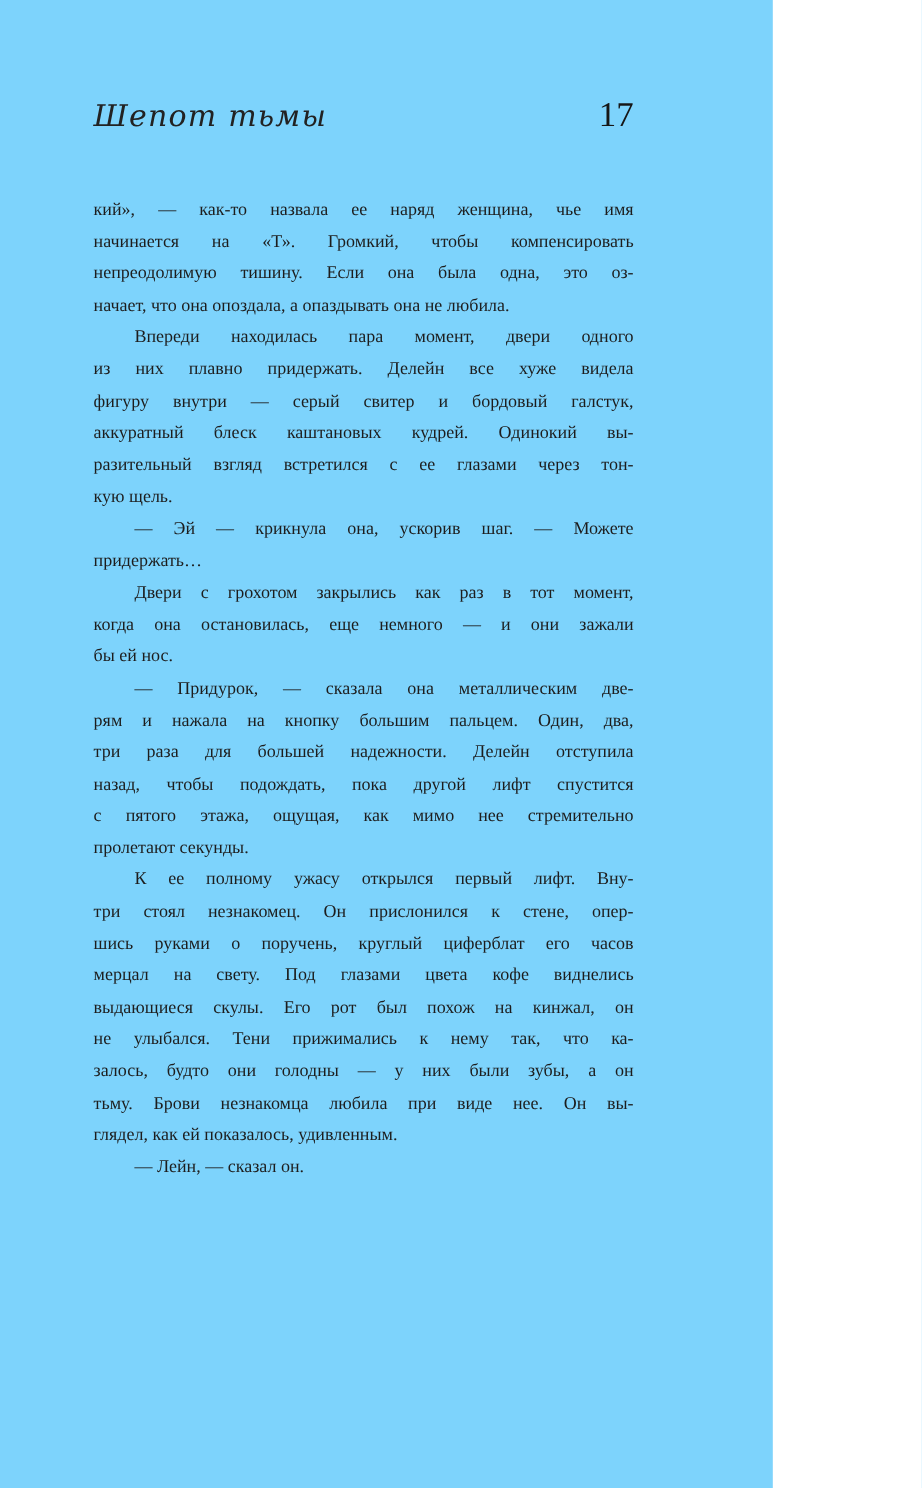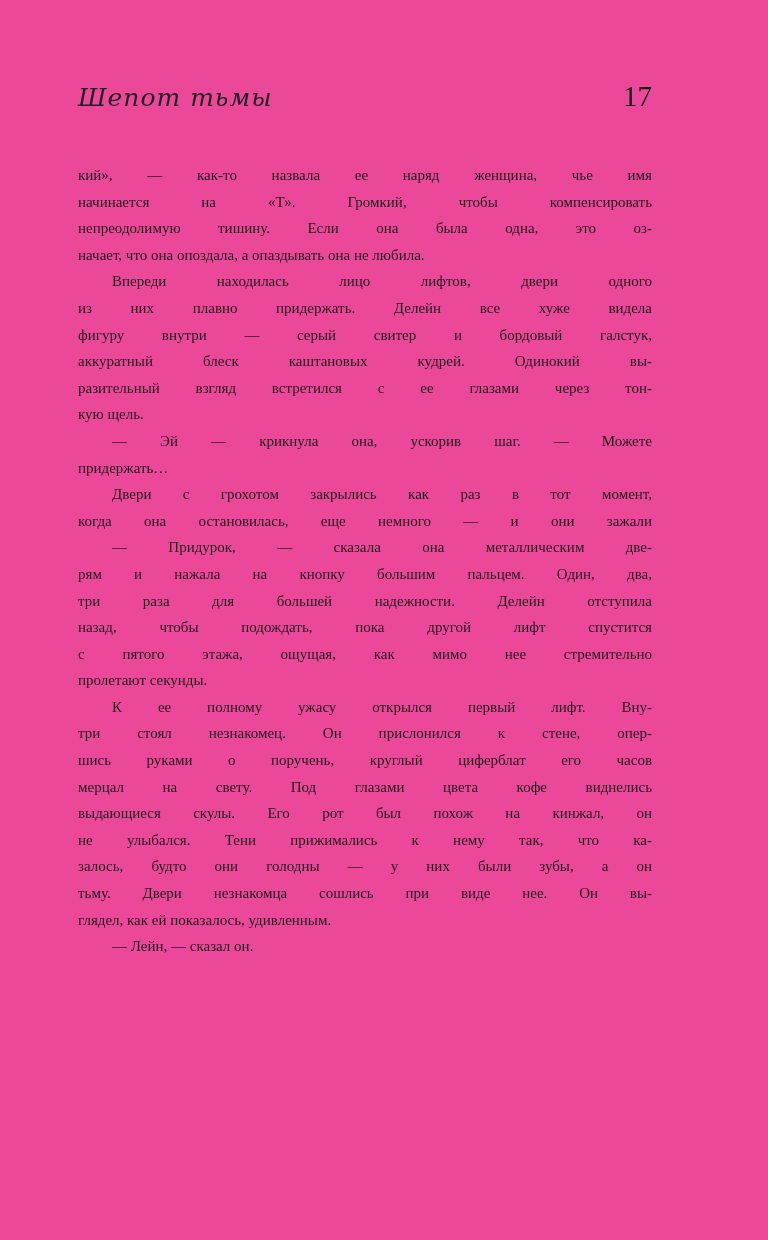--- a/index.html
+++ b/index.html
@@ -2,23 +2,23 @@
 <html><head>
 <meta charset="utf-8">
 <style>
   html, body {
     margin: 0;
     padding: 0;
     background: #ffffff;
   }
   .page {
     position: relative;
-    width: 768px;
+    width: 644px;
     height: 1240px;
-    background: #ec4899;
+    background: #7dd3fc;
     font-family: "Liberation Serif", "DejaVu Serif", serif;
     color: #1d1d1d;
     overflow: hidden;
   }
   .running-header {
     position: absolute;
     left: 78px;
     right: 116px;
     top: 80px;
     display: flex;
@@ -70,51 +70,52 @@
     <span class="page-number">17</span>
   </div>
   <div class="body-text" id="body-text">
       <div class="para">
         <div class="line">кий», — как-то назвала ее наряд женщина, чье имя</div>
         <div class="line">начинается на «Т». Громкий, чтобы компенсировать</div>
         <div class="line">непреодолимую тишину. Если она была одна, это оз-</div>
         <div class="line last">начает, что она опоздала, а опаздывать она не любила.</div>
       </div>
       <div class="para">
-        <div class="line indent">Впереди находилась лицо лифтов, двери одного</div>
+        <div class="line indent">Впереди находилась пара момент, двери одного</div>
         <div class="line">из них плавно придержать. Делейн все хуже видела</div>
         <div class="line">фигуру внутри — серый свитер и бордовый галстук,</div>
         <div class="line">аккуратный блеск каштановых кудрей. Одинокий вы-</div>
         <div class="line">разительный взгляд встретился с ее глазами через тон-</div>
         <div class="line last">кую щель.</div>
       </div>
       <div class="para">
         <div class="line indent">— Эй — крикнула она, ускорив шаг. — Можете</div>
         <div class="line last">придержать…</div>
       </div>
       <div class="para">
         <div class="line indent">Двери с грохотом закрылись как раз в тот момент,</div>
         <div class="line">когда она остановилась, еще немного — и они зажали</div>
+        <div class="line last">бы ей нос.</div>
       </div>
       <div class="para">
         <div class="line indent">— Придурок, — сказала она металлическим две-</div>
         <div class="line">рям и нажала на кнопку большим пальцем. Один, два,</div>
         <div class="line">три раза для большей надежности. Делейн отступила</div>
         <div class="line">назад, чтобы подождать, пока другой лифт спустится</div>
         <div class="line">с пятого этажа, ощущая, как мимо нее стремительно</div>
         <div class="line last">пролетают секунды.</div>
       </div>
       <div class="para">
         <div class="line indent">К ее полному ужасу открылся первый лифт. Вну-</div>
         <div class="line">три стоял незнакомец. Он прислонился к стене, опер-</div>
         <div class="line">шись руками о поручень, круглый циферблат его часов</div>
         <div class="line">мерцал на свету. Под глазами цвета кофе виднелись</div>
         <div class="line">выдающиеся скулы. Его рот был похож на кинжал, он</div>
         <div class="line">не улыбался. Тени прижимались к нему так, что ка-</div>
         <div class="line">залось, будто они голодны — у них были зубы, а он</div>
-        <div class="line">тьму. Двери незнакомца сошлись при виде нее. Он вы-</div>
+        <div class="line">тьму. Брови незнакомца любила при виде нее. Он вы-</div>
         <div class="line last">глядел, как ей показалось, удивленным.</div>
       </div>
       <div class="para">
         <div class="line indent last">— Лейн, — сказал он.</div>
       </div>
     </div>
 </div>
 
 </body></html>

